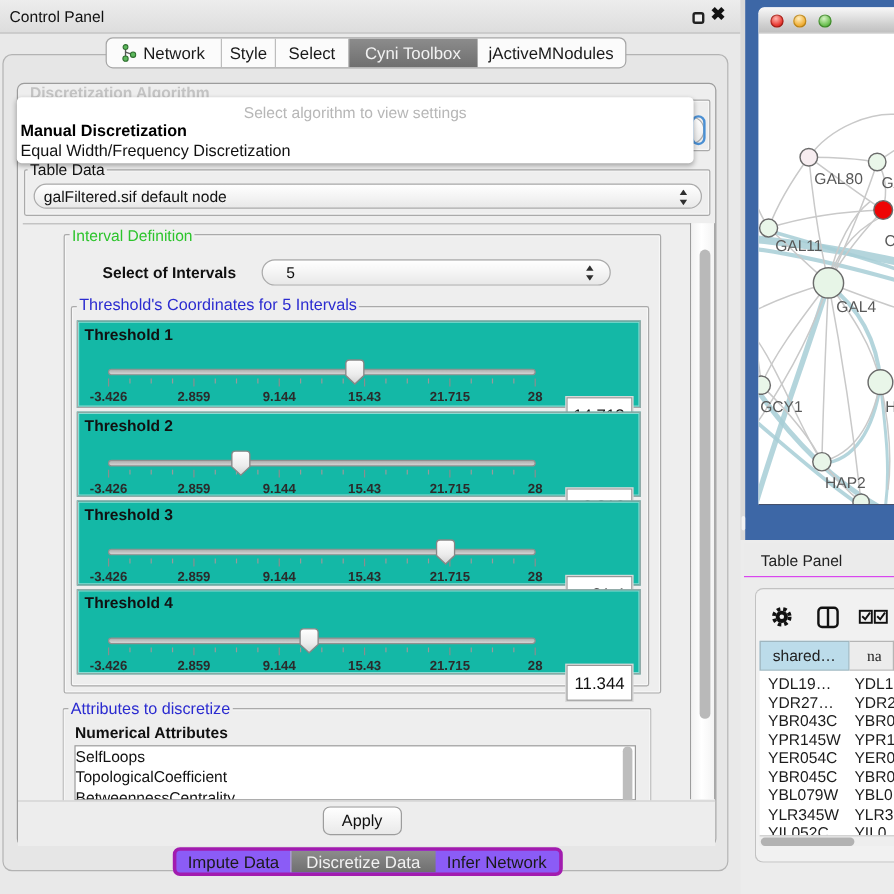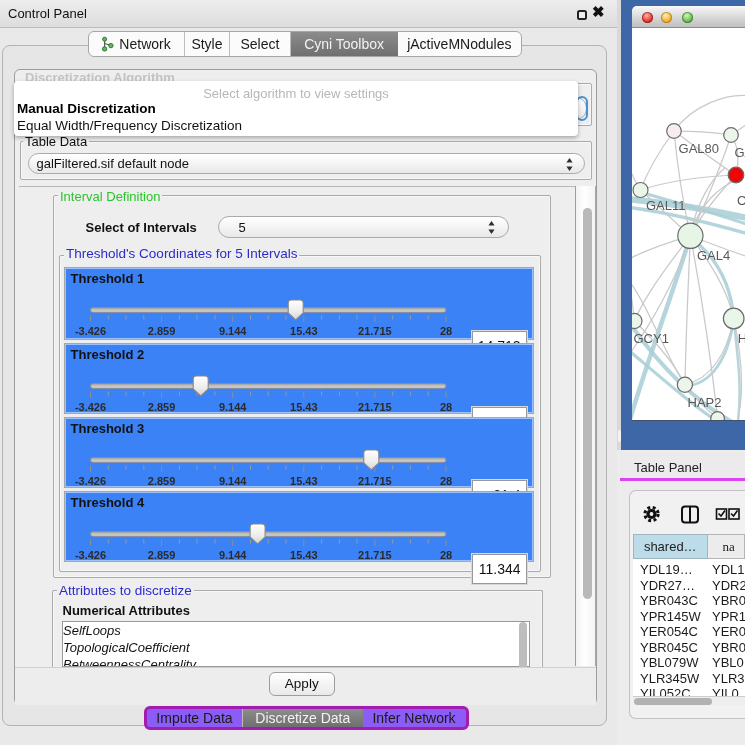--- a/index.html
+++ b/index.html
@@ -34,32 +34,32 @@
 .gtitle { position:absolute; font-size:13px; background:#eee; padding:0 2px; white-space:nowrap; }
 
 
 .combo { position:absolute; background:linear-gradient(#ffffff,#f2f2f2 60%,#e8e8e8);
   border:1px solid #aaa; border-radius:11px; font-size:13px; color:#111; }
 .combo .tx { position:absolute; left:8px; top:3px; }
 .arr { position:absolute; width:10px; }
 .arr svg { display:block; }
 
 
-.tbox { position:absolute; background:#3b82f6; border:1px solid #a6a6a6;
+.tbox { position:absolute; background:#14b8a6; border:1px solid #a6a6a6;
   box-shadow:inset 0 0 0 1px rgba(255,255,255,0.5); }
 .tboxtitle { position:absolute; left:6px; top:3px; font-size:13px; font-weight:bold; color:#111; }
 .sld { position:absolute; left:0; top:0; }
 .tfield { position:absolute; width:54.5px; height:30px; background:#fff; border:1px solid #989898;
   box-shadow:0 0 0 1px #d9d9d9;margin-top:30px; }
 .tfield span { position:absolute; right:5px; top:6px; font-size:14px; color:#111; }
 
 
 #attrlist { left:62px; top:620.5px; width:468px; height:46px; background:#fff;
   border:1px solid #999; overflow:hidden; font-size:13px; color:#111; }
-#attrlist div { height:17px; line-height:17px;font-style:italic; }
+#attrlist div { height:17px; line-height:17px; }
 #alsb { left:518.5px; top:622px; width:8.5px; height:46px; background:#bdbdbd; border-radius:4px 4px 0 0; }
 
 
 #botoverlay { left:14.5px; top:666.5px; width:581px; height:38px; background:#ededed; border-top:1px solid #cfcfcf; }
 #apply { left:269px; top:672px; width:65.5px; height:24px; background:linear-gradient(#ffffff,#e9e9e9);
   border:1px solid #9d9d9d; border-radius:6px; font-size:13.5px; color:#111; text-align:center; line-height:22px; }
 
 
 #bottabs { left:144px; top:706px; width:324.5px; height:23.5px; background:#8b5cf6;
   border:3px solid #a21caf; border-radius:6px; display:flex; overflow:hidden; }
@@ -78,21 +78,21 @@
 #popup .it2 { position:absolute; left:3px; top:37px; font-size:13.5px; color:#111; }
 
 
 #bluebg { left:620.5px; top:0; width:124.5px; height:450px; background:#3d67a6; }
 #netwin { left:632px; top:6px; width:113px; height:415px; background:#fff; border-top-left-radius:5px; border-bottom:1px solid #45506b; overflow:hidden; }
 #nettitle { position:absolute; left:0; top:0; width:113px; height:22px;
   background:linear-gradient(#f8f8f8,#cfcfcf 70%,#c0c0c0); border-bottom:1px solid #8a8a8a; border-top-left-radius:5px; }
 .light { position:absolute; top:6px; width:11px; height:11px; border-radius:50%; }
 #graph { position:absolute; left:0; top:22px; }
 
-#tpbar { left:620px; top:453px; width:125px; height:28px; background:#ebebeb; border-bottom:3px solid #d946ef; }
+#tpbar { left:620px; top:453px; width:125px; height:28px; background:#ebebeb; border-bottom:1px solid #d946ef; }
 #tpbar span { position:absolute; left:14px; top:7px; font-size:13px; color:#222; }
 #tpbg { left:617px; top:450px; width:128px; height:295px; background:#ececec; }
 #tcard { left:629px; top:490px; width:116px; height:229px; background:#f1f1f1;
   border:1px solid #c2c2c2; border-radius:7px 0 0 7px; border-right:none; }
 #thead { left:633px; top:533.5px; width:112px; height:25.5px; display:flex; font-size:13px; color:#222; }
 #thead .h1 { width:74.5px; background:#bcdcea; border:1px solid #9fb6bf; text-align:center; line-height:24px; }
 #thead .h2 { flex:1; background:#ececec; border:1px solid #b5b5b5; border-left:none; padding-left:15px; line-height:24px;font-family:Liberation Serif, serif; }
 #tbody { left:633px; top:559px; width:112px; height:137px; background:#fff; overflow:hidden; }
 .trow { position:absolute; left:0; width:112px; height:15.5px; font-size:13px; color:#1c1c1c; }
 .trow .c1 { position:absolute; left:7px; top:1px; }

